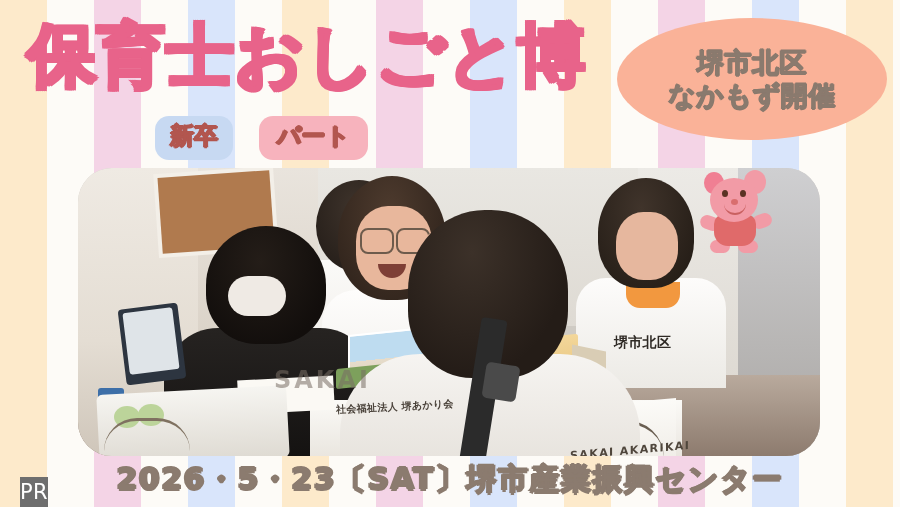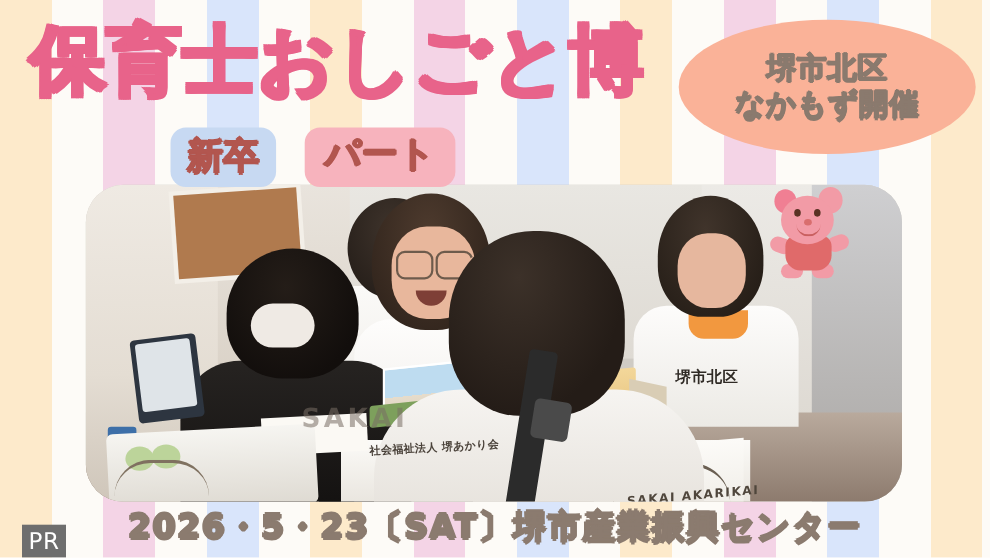--- a/index.html
+++ b/index.html
@@ -94,32 +94,32 @@
     left: 155px;
     top: 116px;
     display: flex;
     gap: 26px;
     align-items: flex-start;
     z-index: 7;
   }
   .badge {
     border-radius: 14px;
     padding: 7px 15px 9px 15px;
-    font-size: 33px;
+    font-size: 24px;
     font-weight: 700;
     line-height: 1.15;
     color: #b2564f;
     white-space: nowrap;
     text-shadow:
       1.2px 0 0 #b2564f, -1.2px 0 0 #b2564f,
       0 1.2px 0 #b2564f, 0 -1.2px 0 #b2564f;
   }
   .badge.blue  { background: #c7d9f2; }
   .badge.green { background: #c4e0a6; }
-  .badge.pink  { background: #f7b3bd; padding-left: 18px; padding-right: 18px; font-family: Liberation Serif, serif; }
+  .badge.pink  { background: #f7b3bd; padding-left: 18px; padding-right: 18px; }
 
   
   #photo {
     position: absolute;
     left: 78px;
     top: 168px;
     width: 742px;
     height: 288px;
     border-radius: 34px;
     overflow: hidden;
@@ -242,21 +242,21 @@
     text-shadow:
       1.5px 0 0 #8b7b6f, -1.5px 0 0 #8b7b6f,
       0 1.5px 0 #8b7b6f, 0 -1.5px 0 #8b7b6f;
   }
 
   
   #pr-badge {
     position: absolute;
     left: 20px;
     top: 477px;
-    width: 40px;
+    width: 28px;
     height: 30px;
     background: #6e6e6e;
     color: #ffffff;
     font-size: 21px;
     font-weight: 400;
     display: flex;
     align-items: center;
     justify-content: center;
     letter-spacing: 0.5px;
     z-index: 9;

